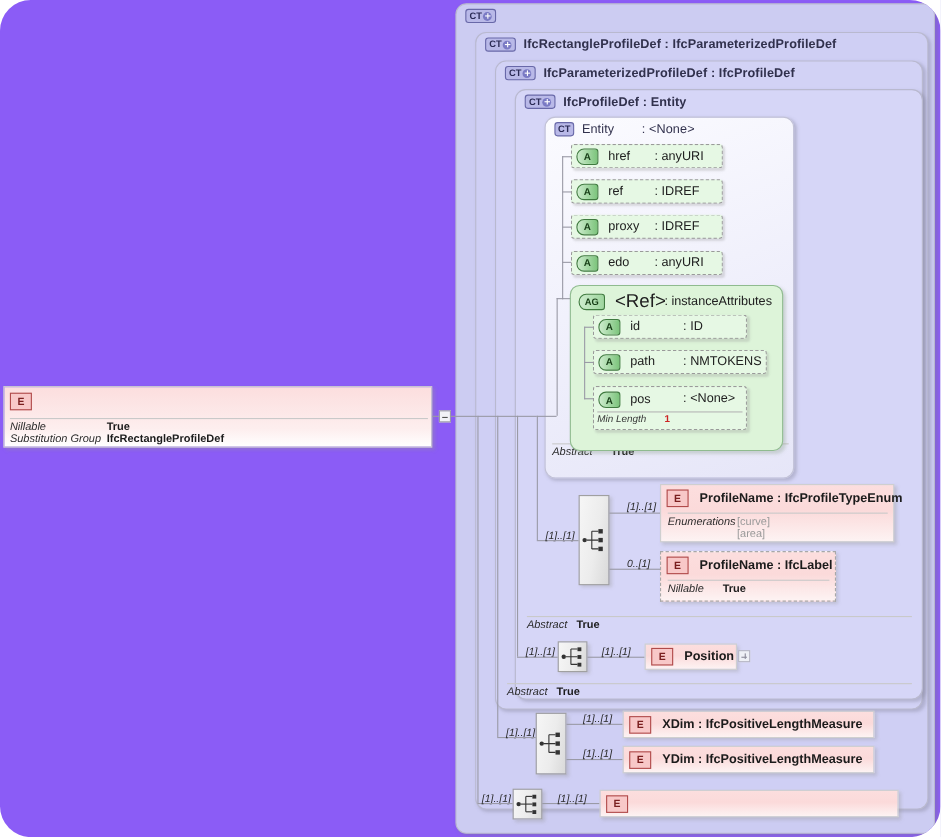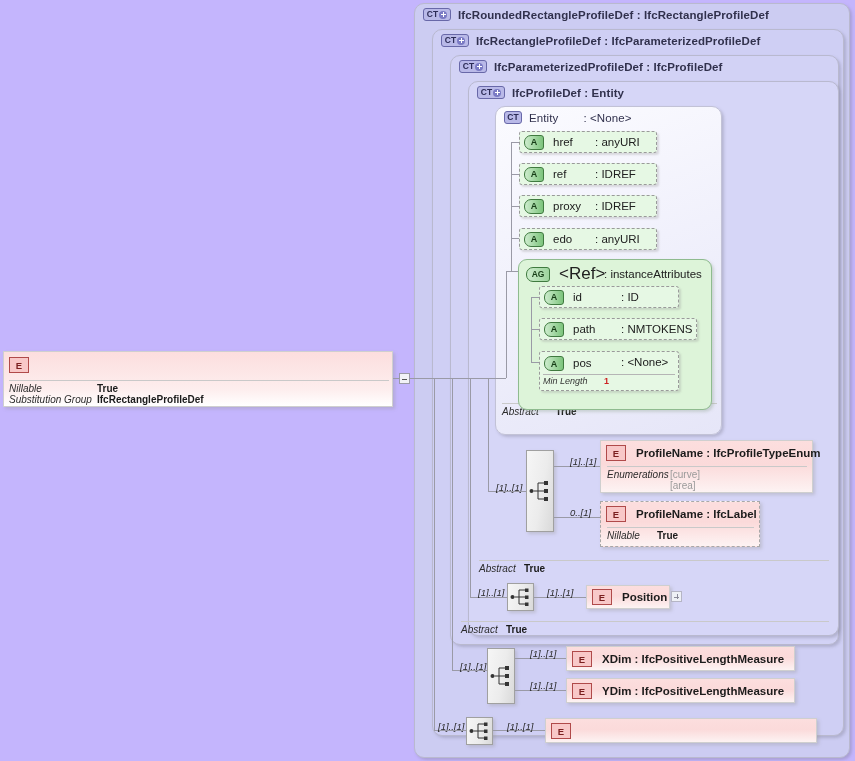--- a/index.html
+++ b/index.html
@@ -5,21 +5,22 @@
   html,body{margin:0;padding:0;background:#ffffff;}
   body{
     font-family:"Liberation Sans", sans-serif;
     -webkit-font-smoothing:antialiased;
   }
   #canvas{
     position:relative;
     width:855px;
     height:761px;
     overflow:hidden;
-    background:#c4b5fd;
+    background:#8b5cf6;
+    border-radius:28px;
   }
 
   
   .abs{position:absolute;box-sizing:border-box;}
 
   
   .ct-box{
     position:absolute;
     box-sizing:border-box;
     border:1px solid #b9b9cf;
@@ -207,21 +208,20 @@
 <body>
 
 <div id="canvas">
 
   <div class="ct-box lvl1 abs" style="left:414px;top:3px;width:436px;height:755px;">
     <div class="ct-head">
       <span class="badge ct">
         <span>CT</span>
           <span class="plusglyph"></span>
       </span>
-      <span class="ttl">IfcRoundedRectangleProfileDef : IfcRectangleProfileDef</span>
     </div>
   </div>
 
   <div class="ct-box lvl2 abs" style="left:432px;top:29px;width:412px;height:707px;">
     <div class="ct-head">
       <span class="badge ct">
         <span>CT</span>
           <span class="plusglyph"></span>
       </span>
       <span class="ttl">IfcRectangleProfileDef : IfcParameterizedProfileDef</span>

